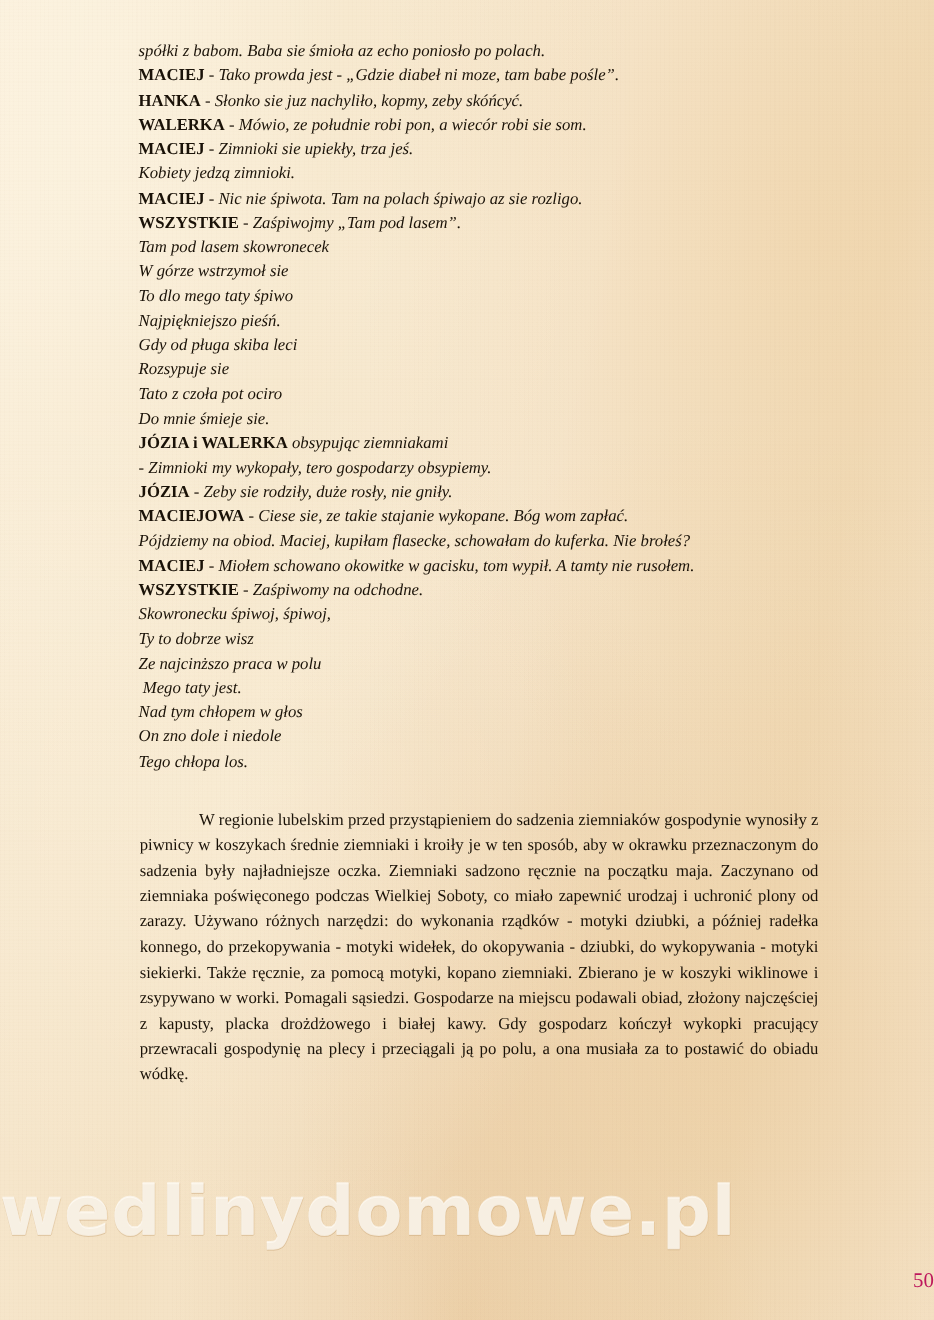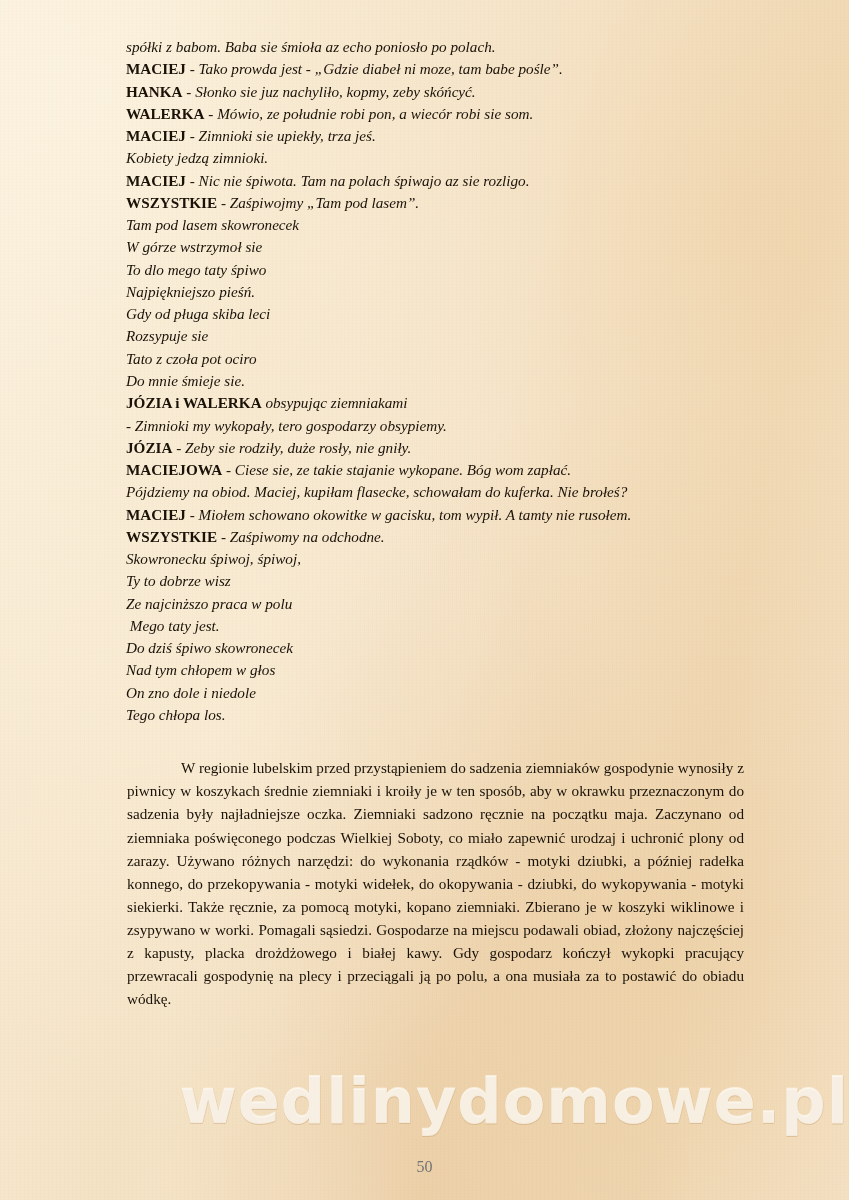--- a/index.html
+++ b/index.html
@@ -73,42 +73,42 @@
   }
   .narrative p {
     margin: 1px;
     text-indent: 54px;
   }
   .watermark {
     position: absolute;
     left: 0;
     right: 0;
     bottom: 62px;
-    text-align: right;
+    text-align: left;
     font-family: "DejaVu Sans", sans-serif;
     font-weight: bold;
     font-size: 62px;
     letter-spacing: 1px;
     color: rgba(255, 252, 245, 0.72);
     text-shadow:
       0 1px 0 rgba(190,150,100,0.35),
       0 -1px 0 rgba(255,255,255,0.6),
       1px 0 0 rgba(210,170,120,0.25);
     pointer-events: none;
     user-select: none;
   }
   .folio {
     position: absolute;
     left: 0;
     right: 0;
     bottom: 24px;
-    text-align: center;
-    font-size: 16px;
+    text-align: right;
+    font-size: 19px;
     font-family: "Liberation Serif", serif;
-    color: #737373;
+    color: #be185d;
   }
 </style>
 </head>
 <body>
 
 <div class="paper-texture"></div>
 <div class="grain"></div>
 
 <div class="page">
 
@@ -133,21 +133,20 @@
       <div class="line"><span class="dialog">- Zimnioki my wykopały, tero gospodarzy obsypiemy.</span></div>
       <div class="line"><span class="speaker">JÓZIA</span><span class="dialog"> - Zeby sie rodziły, duże rosły, nie gniły.</span></div>
       <div class="line"><span class="speaker">MACIEJOWA</span><span class="dialog"> - Ciese sie, ze takie stajanie wykopane. Bóg wom zapłać.</span></div>
       <div class="line"><span class="dialog">Pójdziemy na obiod. Maciej, kupiłam flasecke, schowałam do kuferka. Nie brołeś?</span></div>
       <div class="line"><span class="speaker">MACIEJ</span><span class="dialog"> - Miołem schowano okowitke w gacisku, tom wypił. A tamty nie rusołem.</span></div>
       <div class="line"><span class="speaker">WSZYSTKIE</span><span class="dialog"> - Zaśpiwomy na odchodne.</span></div>
       <div class="line"><span class="song">Skowronecku śpiwoj, śpiwoj,</span></div>
       <div class="line"><span class="song">Ty to dobrze wisz</span></div>
       <div class="line"><span class="song">Ze najcinższo praca w polu</span></div>
       <div class="line"><span class="song"> Mego taty jest.</span></div>
-      <div class="line"><span class="song">Do dziś śpiwo skowronecek</span></div>
       <div class="line"><span class="song">Nad tym chłopem w głos</span></div>
       <div class="line"><span class="song">On zno dole i niedole</span></div>
       <div class="line"><span class="song">Tego chłopa los.</span></div>
     </div>
 
   <div class="narrative">
     <p>W regionie lubelskim przed przystąpieniem do sadzenia ziemniaków gospodynie wynosiły z piwnicy w koszykach średnie ziemniaki i kroiły je w ten sposób, aby w okrawku przeznaczonym do sadzenia były najładniejsze oczka. Ziemniaki sadzono ręcznie na początku maja. Zaczynano od ziemniaka poświęconego podczas Wielkiej Soboty, co miało zapewnić urodzaj i uchronić plony od zarazy. Używano różnych narzędzi: do wykonania rządków - motyki dziubki, a później radełka konnego, do przekopywania - motyki widełek, do okopywania - dziubki, do wykopywania - motyki siekierki. Także ręcznie, za pomocą motyki, kopano ziemniaki. Zbierano je w koszyki wiklinowe i zsypywano w worki. Pomagali sąsiedzi. Gospodarze na miejscu podawali obiad, złożony najczęściej z kapusty, placka drożdżowego i białej kawy. Gdy gospodarz kończył wykopki pracujący przewracali gospodynię na plecy i przeciągali ją po polu, a ona musiała za to postawić do obiadu wódkę.</p>
   </div>
 
 </div>

